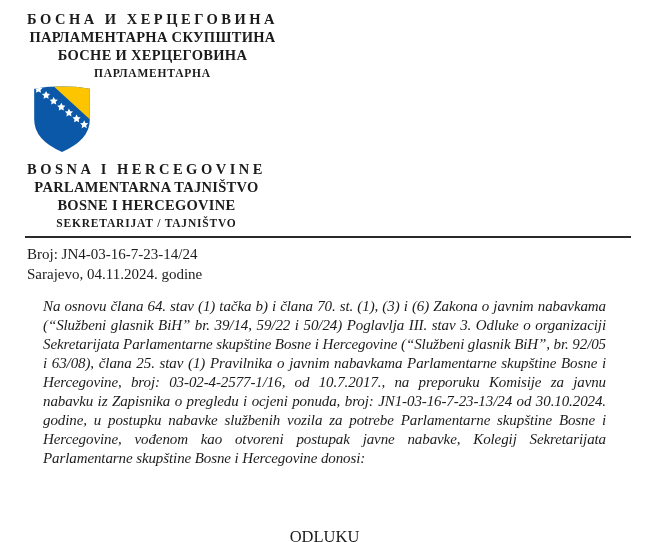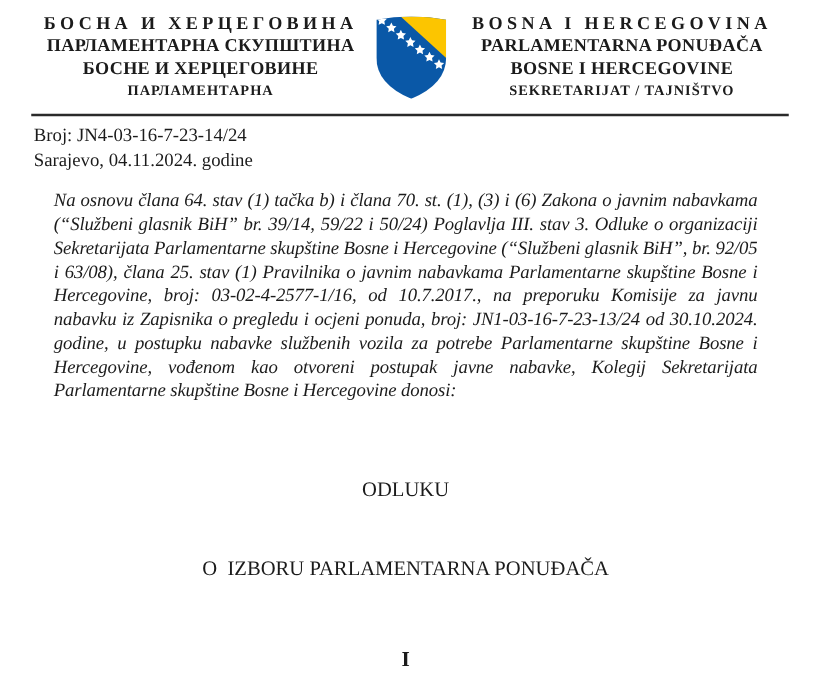--- a/index.html
+++ b/index.html
@@ -4,21 +4,21 @@
 <style>
   html,body{margin:0;padding:0;}
   body{
     width:666px;height:542px;overflow:hidden;
     background:#ffffff;color:#1b1b1b;
     font-family:"Liberation Serif","DejaVu Serif",serif;
   }
   .page{width:666px;height:542px;box-sizing:border-box;padding:8px 44px 0 27px;}
 
   
-  .letterhead{display:flex;align-items:flex-start;justify-content:space-between;margin-right:-9px;}
+  .letterhead{display:flex;align-items:flex-start;justify-content:space-between;margin-right:-9px;flex-direction:column;}
   .lh-col{flex:1;text-align:center;font-weight:bold;padding-top:2px;}
   .lh-line-sp{font-size:14.5px;line-height:18px;letter-spacing:3.5px;white-space:nowrap;}
   .lh-line{font-size:14.5px;line-height:18px;letter-spacing:0.3px;white-space:nowrap;}
   .lh-line-sm{font-size:11.5px;line-height:15px;letter-spacing:0.8px;margin-top:2px;white-space:nowrap;}
   .coat{width:62px;flex:0 0 62px;margin:2px 4px 0 4px;}
 
   .rule{border:none;border-top:2px solid #2a2a2a;margin:5px -9px 0 -2px;}
 
   
   .meta{margin-top:6px;font-size:15px;line-height:20px;}
@@ -31,21 +31,21 @@
 </style>
 </head>
 <body>
 
 <div class="page">
 
   <header class="letterhead">
     <div class="lh-col">
       <div class="lh-line-sp">БОСНА И ХЕРЦЕГОВИНА</div>
       <div class="lh-line">ПАРЛАМЕНТАРНА СКУПШТИНА</div>
-      <div class="lh-line">БОСНЕ И ХЕРЦЕГОВИНЕ</div>
+      <div class="lh-line">БОСНЕ И ХЕРЦЕГОВИНА</div>
       <div class="lh-line-sm">ПАРЛАМЕНТАРНА</div>
     </div>
 
     <div class="coat">
       <svg viewBox="0 0 100 114" width="62" height="71" aria-hidden="true">
         <defs>
           <clipPath id="shieldClip">
             <path d="M5,9 Q50,1 95,9 L95,58 Q95,92 50,111 Q5,92 5,58 Z"></path>
           </clipPath>
           <polygon id="star" points="0,-7 2.04,-2.8 6.62,-2.16 3.31,1.08 4.07,5.6 0,3.5 -4.07,5.6 -3.31,1.08 -6.62,-2.16 -2.04,-2.8" fill="#ffffff"></polygon>
@@ -58,22 +58,22 @@
           <use href="#star" x="36.6" y="29"></use>
           <use href="#star" x="48.9" y="38.5"></use>
           <use href="#star" x="61.2" y="48"></use>
           <use href="#star" x="73.5" y="57.5"></use>
           <use href="#star" x="85.8" y="67"></use>
         </g>
       </svg>
     </div>
 
     <div class="lh-col">
-      <div class="lh-line-sp">BOSNA I HERCEGOVINA</div>
-      <div class="lh-line">PARLAMENTARNA PONUĐAČA</div>
+      <div class="lh-line-sp">BOSNA I HERCEGOVINE</div>
+      <div class="lh-line">PARLAMENTARNA TAJNIŠTVO</div>
       <div class="lh-line">BOSNE I HERCEGOVINE</div>
       <div class="lh-line-sm">SEKRETARIJAT / TAJNIŠTVO</div>
     </div>
   </header>
 
   <hr class="rule">
 
   <div class="meta">
     <div>Broj: JN4-03-16-7-23-14/24</div>
     <div>Sarajevo, 04.11.2024. godine</div>

